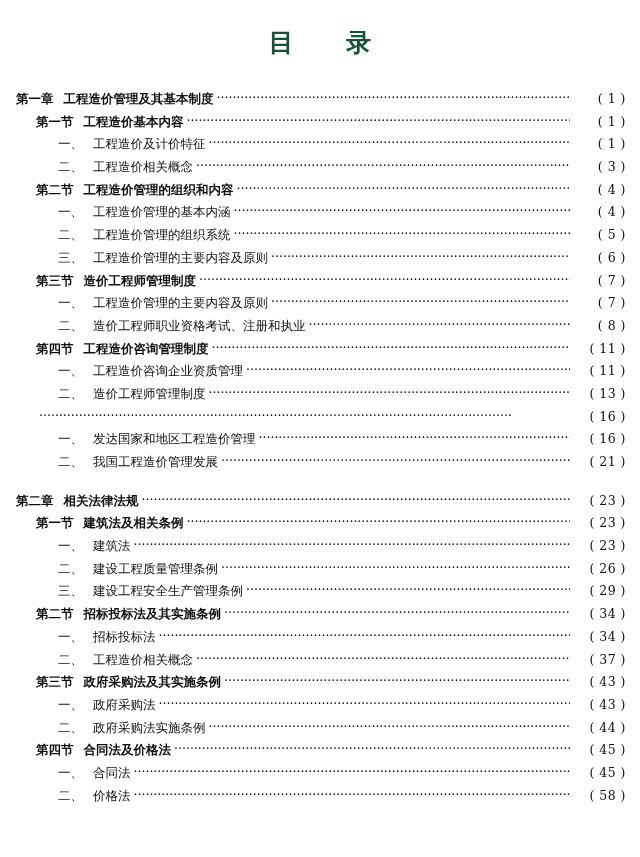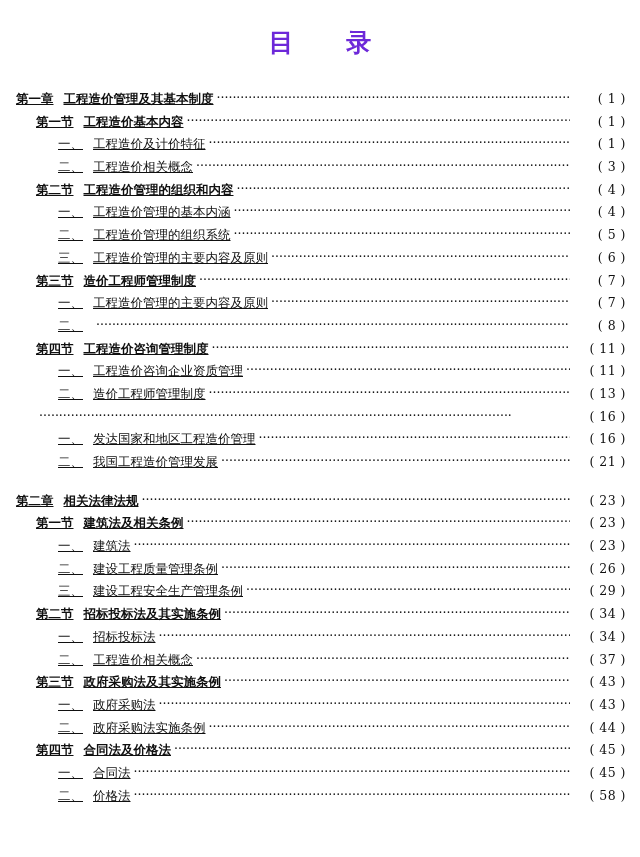--- a/index.html
+++ b/index.html
@@ -23,42 +23,41 @@
     position: relative;
   }
   .doc-title {
     text-align: center;
     font-family: "DejaVu Serif", "Liberation Serif", serif;
     font-weight: bold;
     font-size: 25px;
     letter-spacing: 22px;
     padding-top: 26px;
     padding-left: 22px;
-    color: #6d28d9;
+    color: #14532d;
   }
   .toc {
     margin-top: 34px;
     padding-left: 16px;
     padding-right: 14px;
   }
   .entry {
     display: flex;
     align-items: flex-end;
     font-family: "DejaVu Serif", "Liberation Serif", serif;
     font-size: 12.5px;
     line-height: 1.0;
     color: #101010;
     margin-bottom: 10.2px;
     white-space: nowrap;
   }
   .entry .label {
     flex: 0 0 auto;
     display: flex;
     align-items: flex-end;
-    text-decoration: underline;
   }
   .entry .num {
     font-weight: bold;
     margin-right: 10px;
   }
   .entry .txt {
     font-weight: bold;
   }
   .entry.lvl-2 .num,
   .entry.lvl-2 .txt {
@@ -178,20 +177,21 @@
         <span class="label">
           <span class="num">一、</span>
           <span class="txt">工程造价管理的主要内容及原则</span>
         </span>
         <span class="leader">·······················································································································</span>
         <span class="page-no">( 7 )</span>
       </div>
       <div class="entry lvl-3">
         <span class="label">
           <span class="num">二、</span>
+          <span class="txt">造价工程师职业资格考试、注册和执业</span>
         </span>
         <span class="leader">·······················································································································</span>
         <span class="page-no">( 8 )</span>
       </div>
       <div class="entry lvl-2">
         <span class="label">
           <span class="num">第四节</span>
           <span class="txt">工程造价咨询管理制度</span>
         </span>
         <span class="leader">·······················································································································</span>

